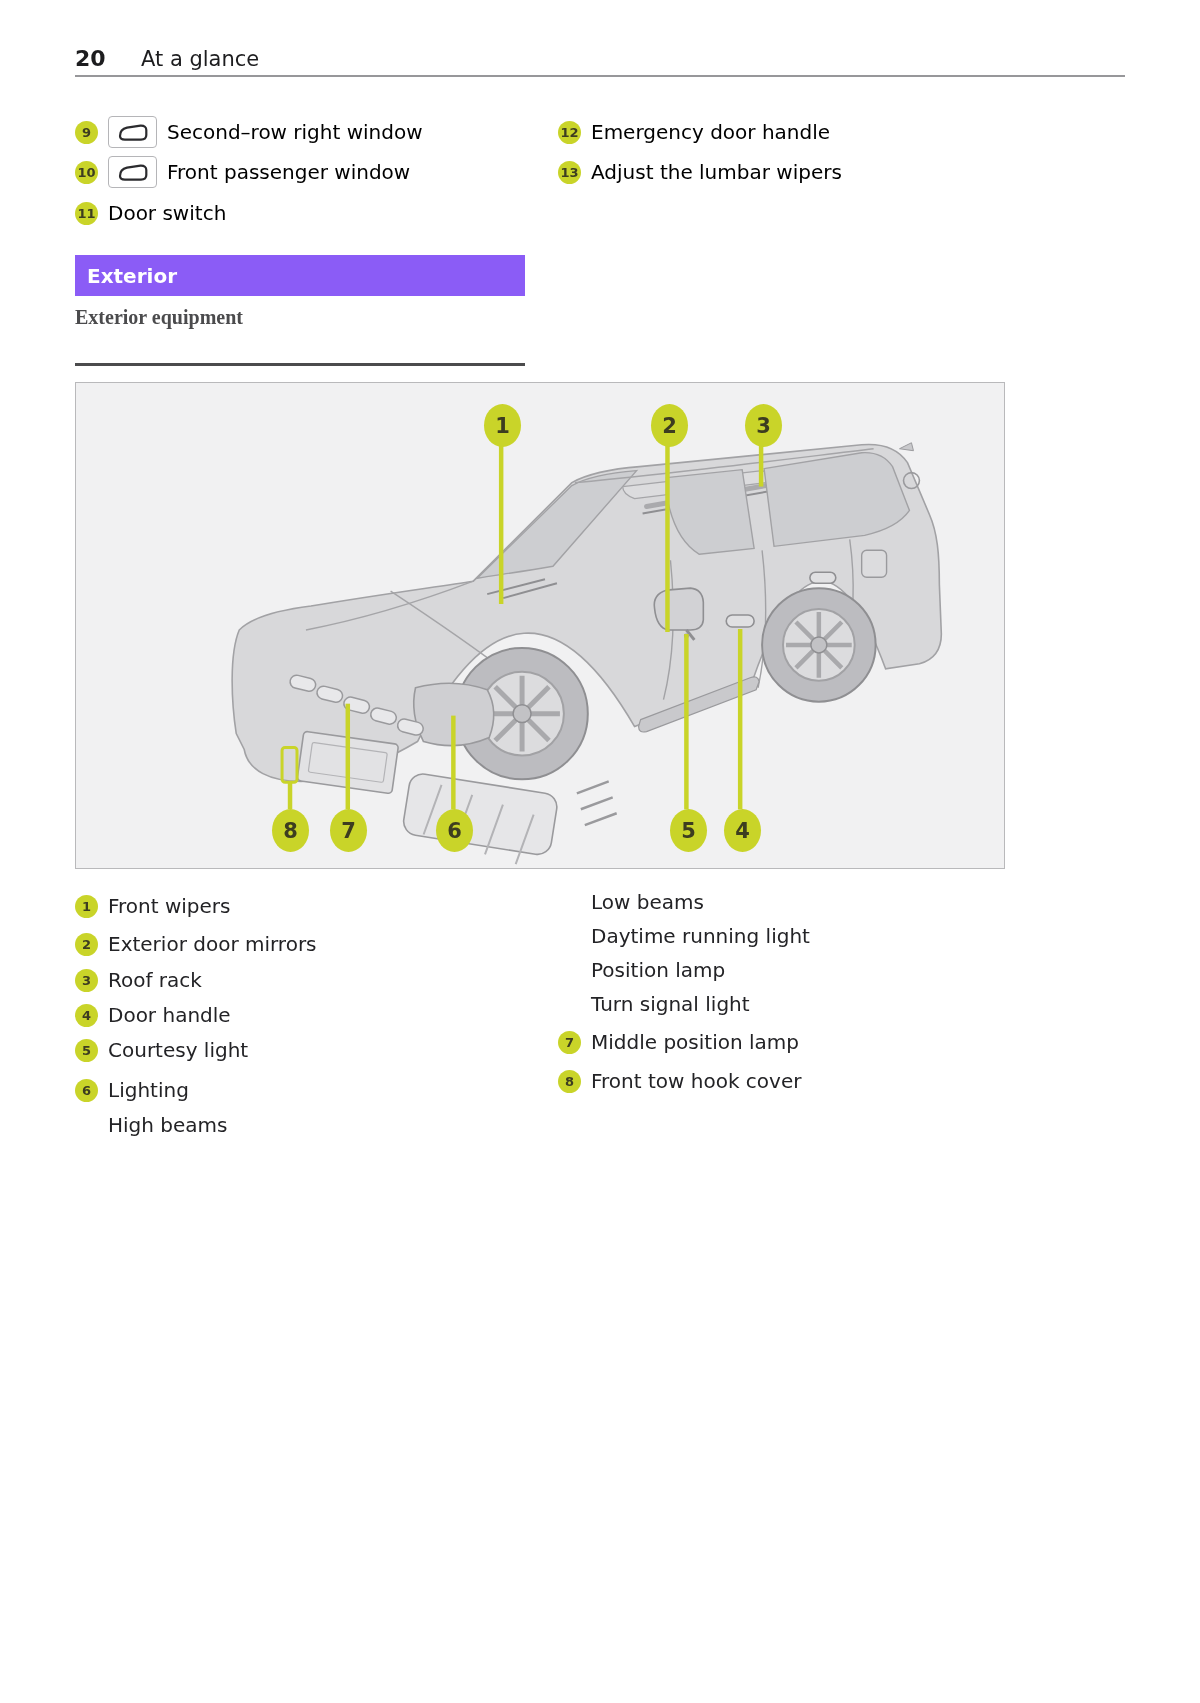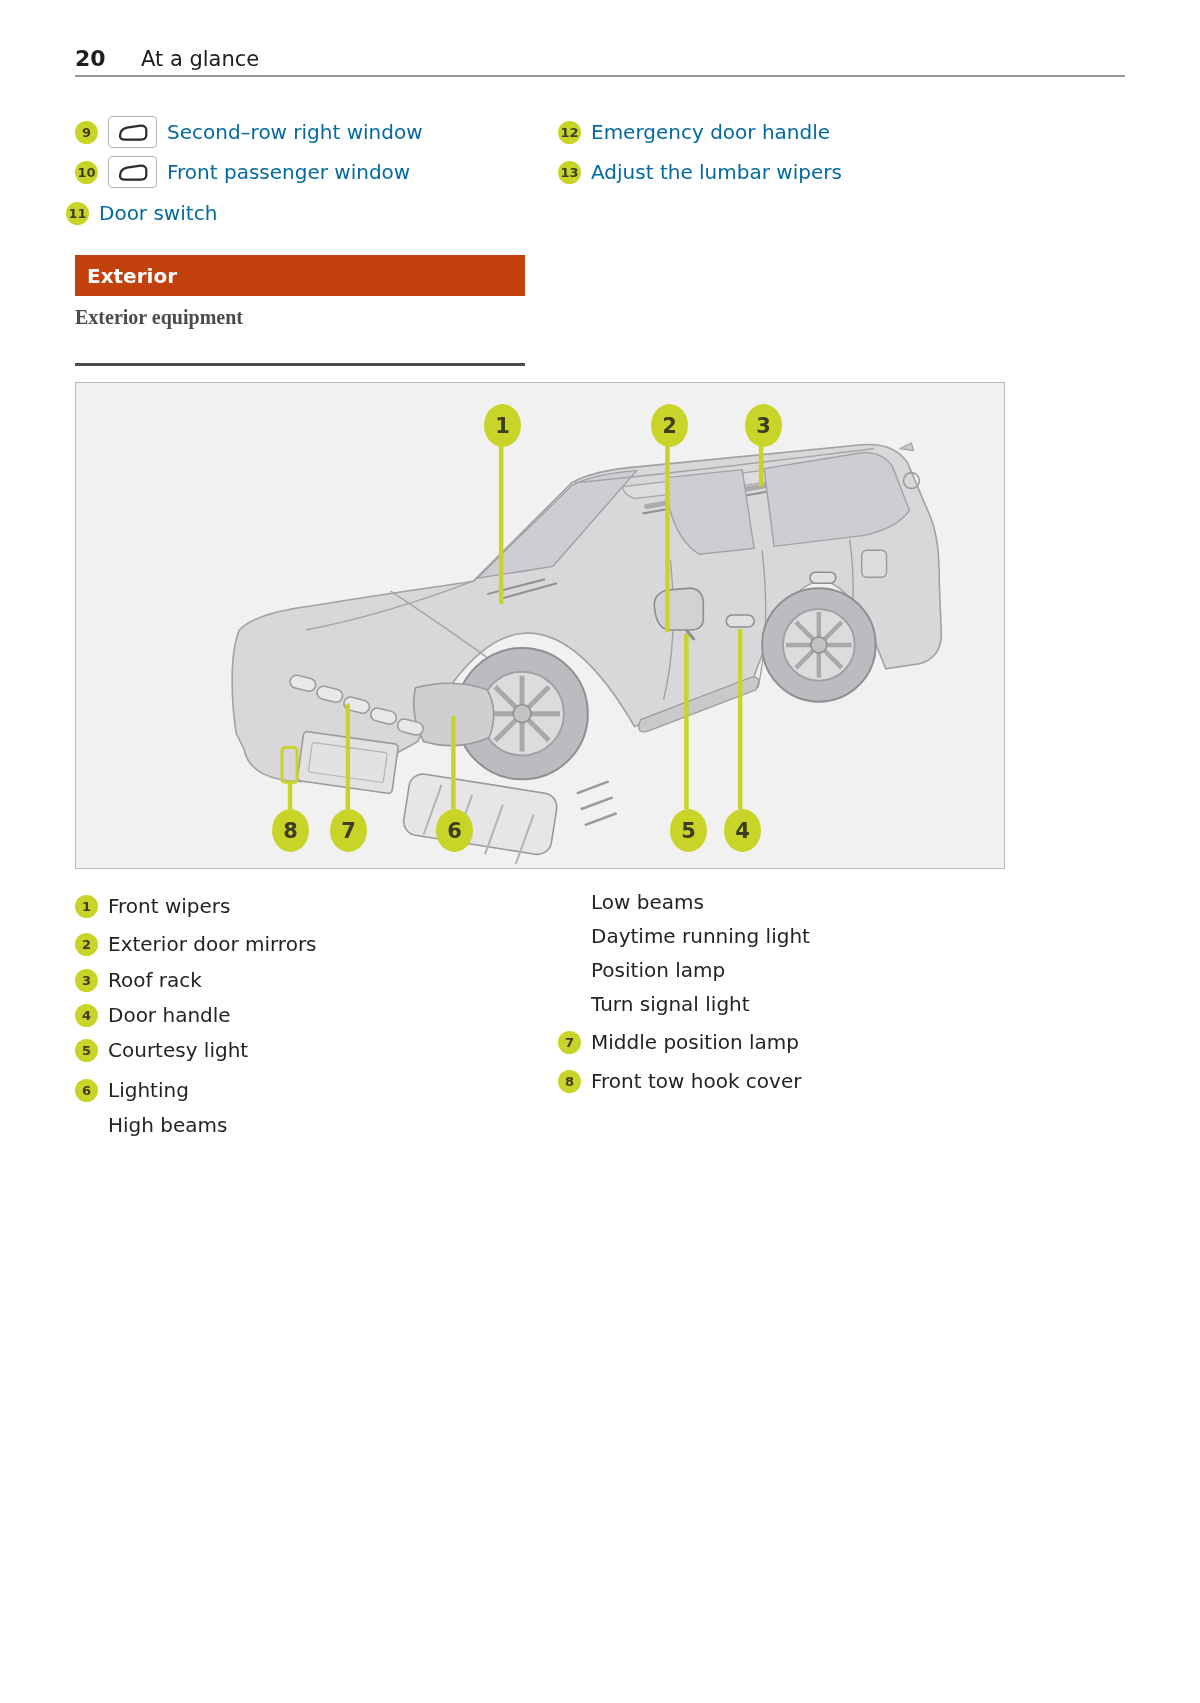--- a/index.html
+++ b/index.html
@@ -17,24 +17,24 @@
   .row{position:absolute;display:flex;align-items:center;gap:10px;height:32px;}
   .badge{
     min-width:23px;height:23px;border-radius:50%;background:#c9d429;
     display:flex;align-items:center;justify-content:center;
     font-size:13px;font-weight:bold;color:#3d3d20;line-height:1;
   }
   .iconbox{
     width:47px;height:30px;border:1.5px solid #b5b5b8;border-radius:4px;background:#fff;
     display:flex;align-items:center;justify-content:center;
   }
-  .row .lbl{font-size:20px;color:#0369a1;white-space:nowrap;}
+  .row .lbl{font-size:20px;color:#000000;white-space:nowrap;}
   
   .sectionbar{
-    position:absolute;left:75px;top:251px;width:450px;height:41px;background:#c2410c;
+    position:absolute;left:75px;top:251px;width:450px;height:41px;background:#8b5cf6;
     display:flex;align-items:center;padding-left:12px;box-sizing:border-box;
     color:#ffffff;font-size:20px;font-weight:bold;
   }
   .subheading{position:absolute;left:75px;top:302px;font-size:20px;font-weight:bold;color:#4b4b4d;font-family:Liberation Serif, serif;}
   .subrule{position:absolute;left:75px;top:359px;width:450px;height:3px;background:#4b4b4d;}
   
   .diagram{
     position:absolute;left:75px;top:378px;width:930px;height:487px;
     background:#f1f1f2;border:1px solid #b9b9bb;box-sizing:border-box;
   }
@@ -69,21 +69,21 @@
   </div>
   <div class="row" style="left:75px;top:152px;">
     <span class="badge">10</span>
     <span class="iconbox">
       <svg width="32" height="21" viewBox="0 0 32 21">
           <path d="M3,14 C3,9 5.5,6.5 10,5.6 L23.5,3.6 C27.5,3.4 29.3,5.4 29.3,8 L29.3,13 C29.3,16 27.3,17.6 24,17.6 L8,17.6 C5,17.6 3,16.6 3,14 Z" fill="none" stroke="#2b2b2e" stroke-width="2.2" stroke-linejoin="round"></path>
         </svg>
     </span>
     <span class="lbl">Front passenger window</span>
   </div>
-  <div class="row" style="left:66px;top:193px;">
+  <div class="row" style="left:75px;top:193px;">
     <span class="badge">11</span>
     <span class="lbl">Door switch</span>
   </div>
 
   <div class="row" style="left:558px;top:112px;">
     <span class="badge">12</span>
     <span class="lbl">Emergency door handle</span>
   </div>
   <div class="row" style="left:558px;top:152px;">
     <span class="badge">13</span>

